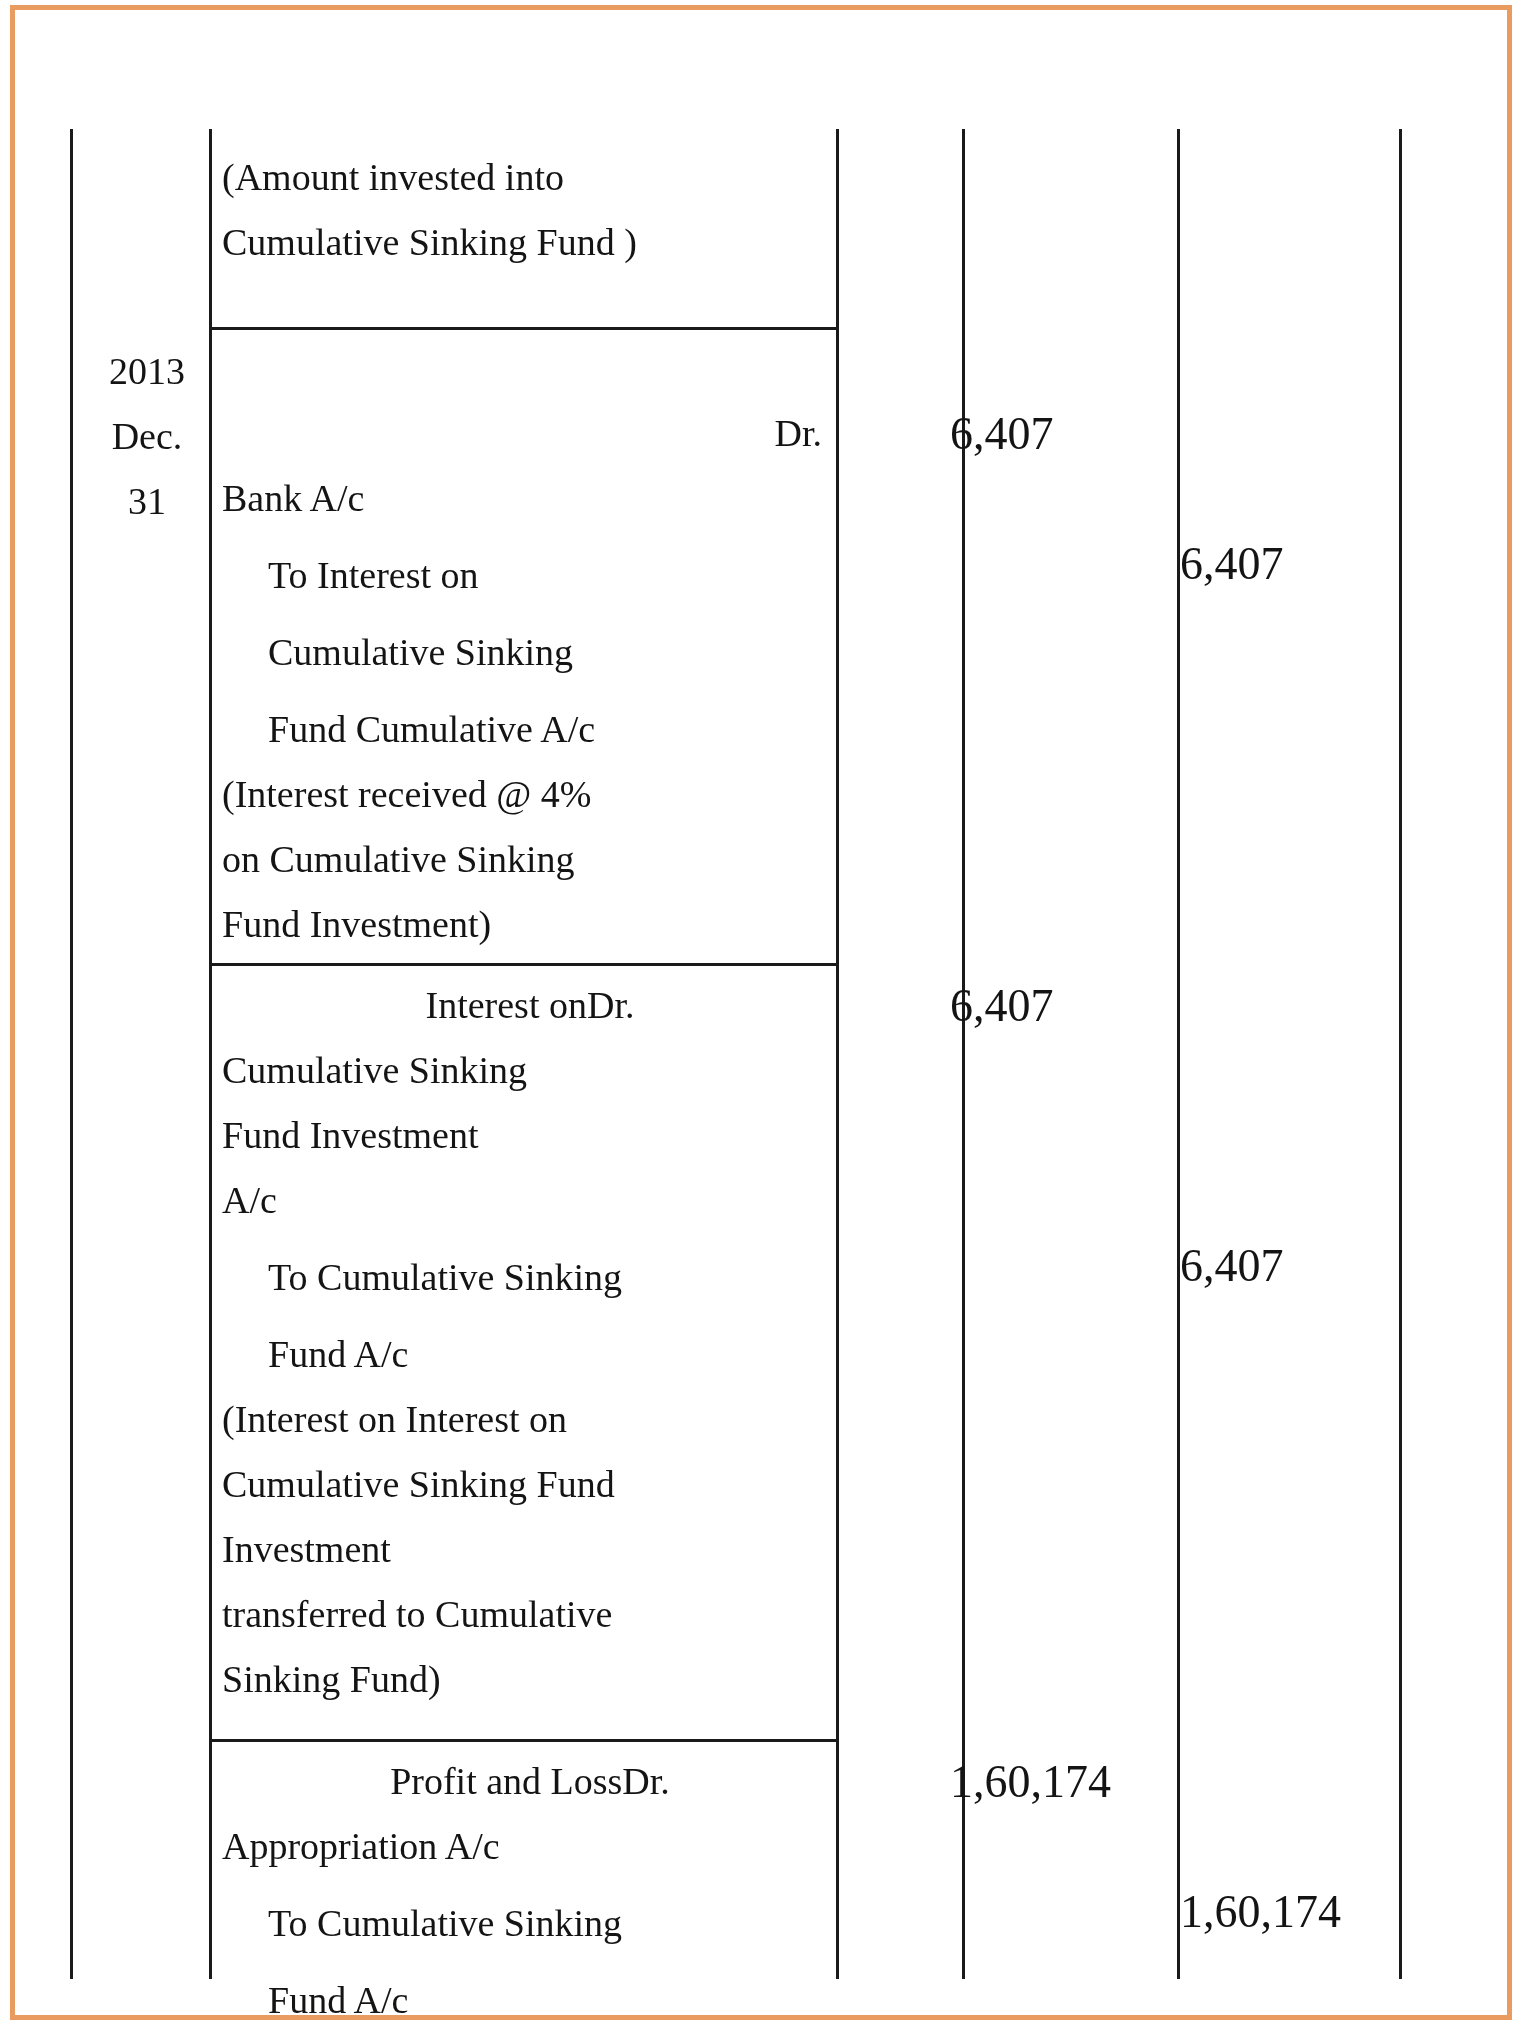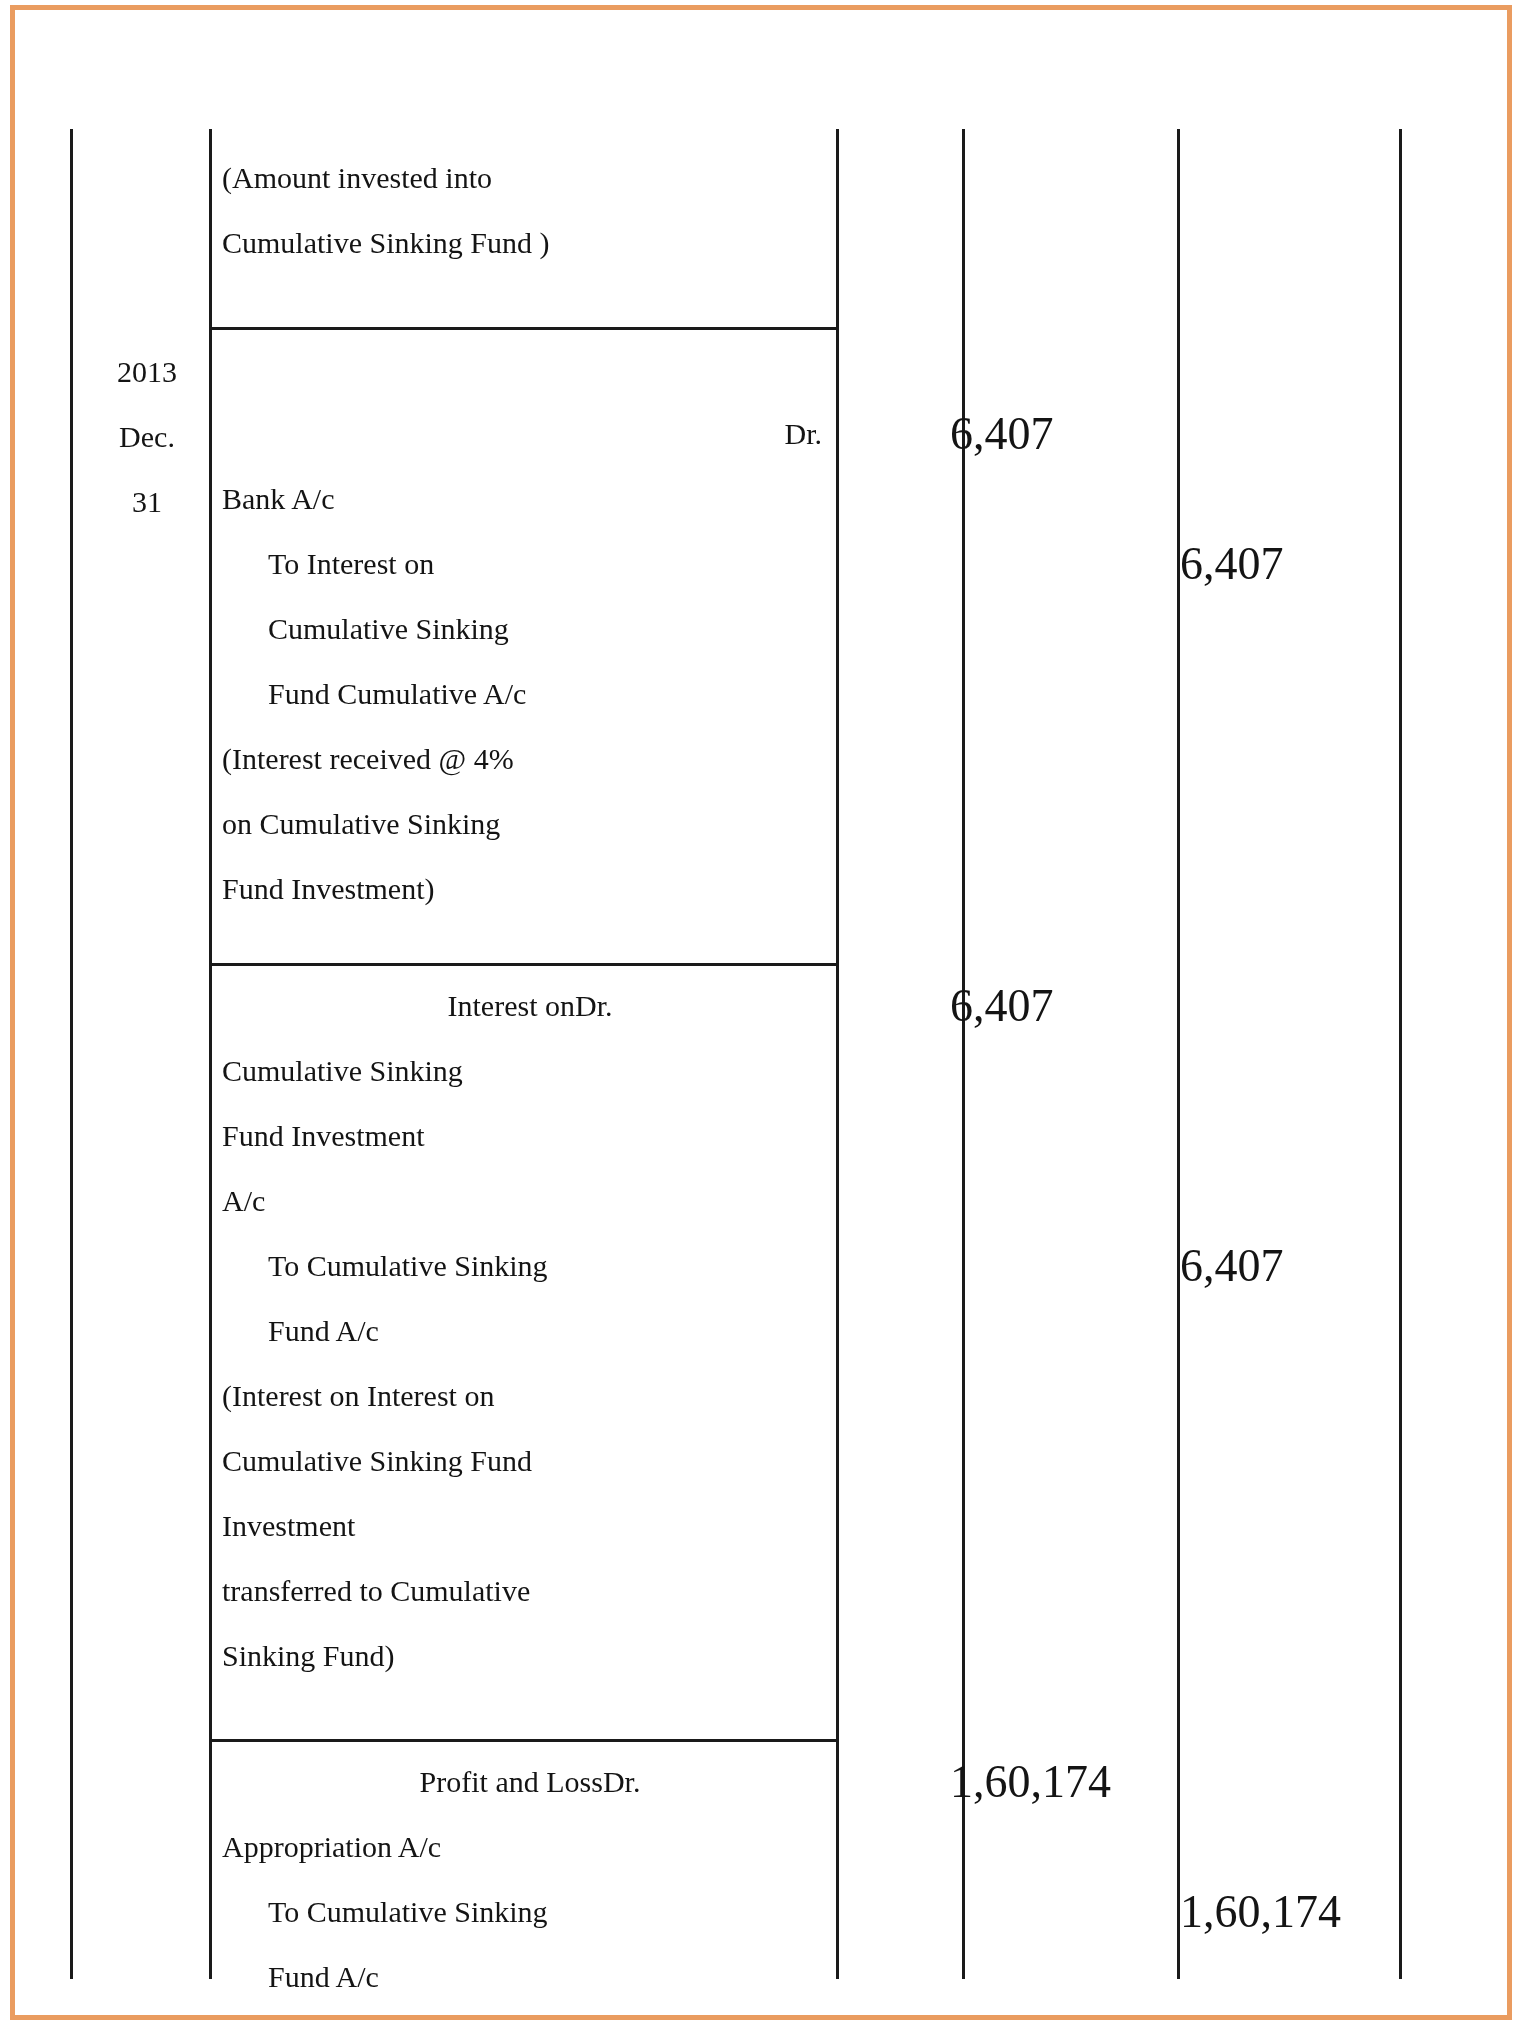--- a/index.html
+++ b/index.html
@@ -10,23 +10,23 @@
     overflow:hidden;
     font-family:"Liberation Serif","DejaVu Serif",serif;
     color:#141414;
   }
   .frame {
     position:absolute; left:10px; top:5px; width:1502px; height:2015px;
     border:5px solid #ea9c60; box-sizing:border-box;
   }
   .vline { position:absolute; top:129px; height:1850px; width:3px; background:#1a1a1a; }
   .hline { position:absolute; left:209px; width:630px; height:3px; background:#1a1a1a; }
-  .block { position:absolute; font-size:30px; line-height:65px; white-space:nowrap; }
+  .block { position:absolute; font-size:38px; line-height:65px; white-space:nowrap; }
   .particulars { left:222px; width:600px; }
-  .indent { padding-left:46px; }
+  .indent { padding-left:46px;margin-top:12px; }
   .drrow { display:flex; justify-content:center;margin-left:16px; }
   .dr-only { text-align:right; }
   .amount { position:absolute; font-size:46px; line-height:65px; text-align:left; }
   .debit { left:950px; width:215px; }
   .credit { left:1180px; width:206px; }
   .date-block { left:73px; width:148px; text-align:center; }
 </style>
 </head>
 <body>
 

